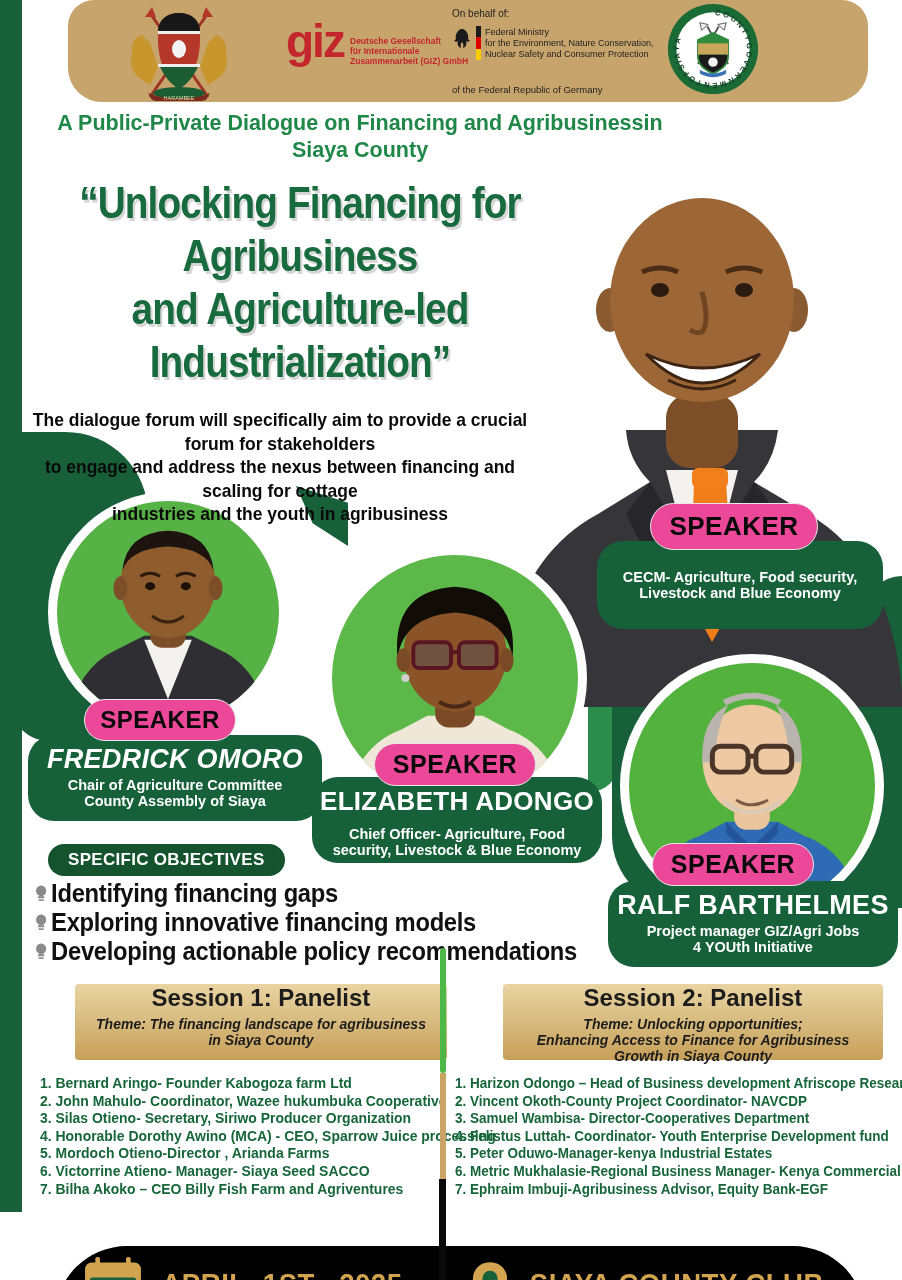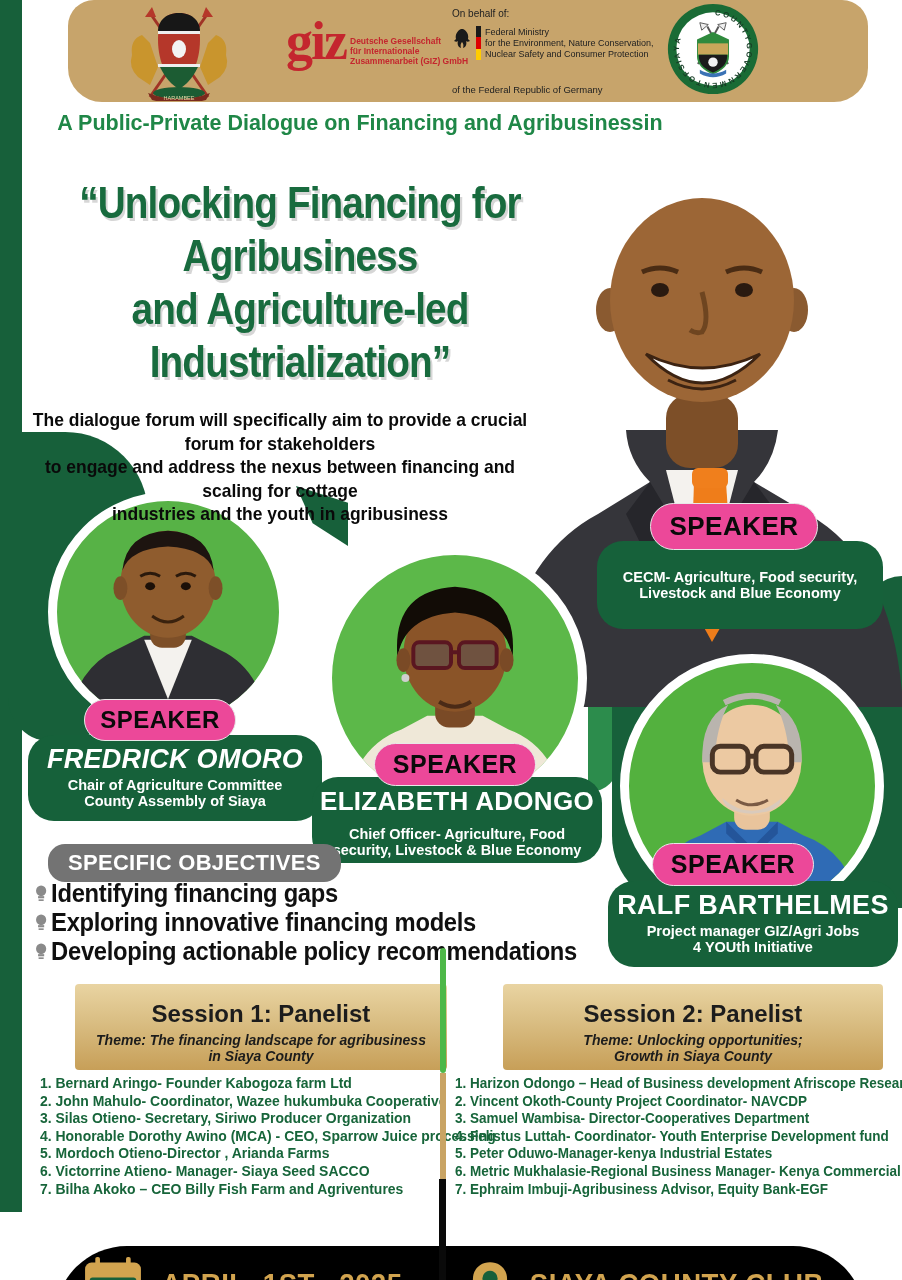--- a/index.html
+++ b/index.html
@@ -11,21 +11,21 @@
   
   .left-stripe{position:absolute;left:0;top:0;width:22px;height:1212px;background:#17603a;z-index:1;}
   .blob-fredrick{position:absolute;left:8px;top:432px;width:140px;height:310px;background:#17603a;border-radius:0 130px 150px 70px;z-index:1;}
   .wedge-a{position:absolute;left:296px;top:486px;width:52px;height:60px;background:#17603a;clip-path:polygon(0 0,100% 28%,100% 100%,32% 62%);z-index:1;}
   .wedge-b{position:absolute;left:864px;top:576px;width:38px;height:132px;background:#17603a;border-radius:44px 0 0 44px;z-index:1;}
   .wedge-c{position:absolute;left:588px;top:688px;width:30px;height:104px;background:#2c8c4c;border-radius:0 28px 28px 0;z-index:1;}
   .blob-ralf{position:absolute;left:612px;top:626px;width:290px;height:282px;background:#17603a;border-radius:72px 0 0 72px;z-index:2;}
   
   .header-band{position:absolute;left:68px;top:0;width:800px;height:102px;background:#c7a46b;border-radius:26px 26px 34px 34px;z-index:3;}
   .coat-of-arms{position:absolute;left:52px;top:5px;}
-  .giz-wordmark{position:absolute;left:218px;top:18px;font-size:54px;font-weight:bold;color:#c4262e;letter-spacing:-2px;line-height:46px;font-family:Liberation Serif, serif;}
+  .giz-wordmark{position:absolute;left:218px;top:18px;font-size:46px;font-weight:bold;color:#c4262e;letter-spacing:-2px;line-height:46px;}
   .giz-tagline{position:absolute;left:282px;top:36px;font-size:8.5px;line-height:10px;color:#c4262e;font-weight:bold;}
   .behalf{position:absolute;left:384px;top:8px;font-size:10px;color:#222;}
   .ministry{position:absolute;left:384px;top:26px;display:flex;align-items:flex-start;gap:4px;justify-content:space-between;}
   .flagbar{width:5px;height:34px;display:flex;flex-direction:column;}
   .flagbar span{flex:1;}
   .ministry-text{font-size:9px;line-height:11px;color:#222;padding-top:1px;}
   .fed-rep{position:absolute;left:384px;top:84px;font-size:9.5px;color:#222;}
   .siaya-logo{position:absolute;left:598px;top:2px;}
   
   .page-title{position:absolute;left:10px;top:110px;width:700px;text-align:center;
@@ -56,27 +56,27 @@
   .card .role{font-weight:700;line-height:16px;}
   .card-kokoth{left:597px;top:541px;width:286px;height:88px;padding-top:10px;box-sizing:border-box;}
   .card-kokoth .name{font-size:27px;} .card-kokoth .role{font-size:14.5px;margin-top:18px;}
   .card-fredrick{left:28px;top:735px;width:294px;height:86px;padding-top:9px;box-sizing:border-box;}
   .card-fredrick .name{font-size:27px;font-style:italic;} .card-fredrick .role{font-size:14.5px;margin-top:2px;}
   .card-elizabeth{left:312px;top:777px;width:290px;height:86px;padding-top:9px;box-sizing:border-box;}
   .card-elizabeth .name{font-size:26px;} .card-elizabeth .role{font-size:14.5px;margin-top:9px;}
   .card-ralf{left:608px;top:881px;width:290px;height:86px;padding-top:9px;box-sizing:border-box;}
   .card-ralf .name{font-size:27px;} .card-ralf .role{font-size:14.5px;margin-top:2px;}
   
-  .obj-pill{position:absolute;left:48px;top:844px;background:#737373;color:#fff;
-    font-size:22px;font-weight:800;padding:6px 20px;border-radius:17px;z-index:5;letter-spacing:.3px;}
+  .obj-pill{position:absolute;left:48px;top:844px;background:#14532d;color:#fff;
+    font-size:17px;font-weight:800;padding:6px 20px;border-radius:17px;z-index:5;letter-spacing:.3px;}
   .obj-list{position:absolute;left:34px;top:879px;z-index:5;transform:scaleX(.95);transform-origin:left top;}
   .obj-item{display:flex;align-items:center;gap:3px;font-size:25px;line-height:29px;font-weight:800;color:#101010;letter-spacing:-.3px;}
   
-  .session-header{position:absolute;height:86px;box-sizing:border-box;text-align:center;
-    background:linear-gradient(180deg,#e9d4a2 0%,#d9bd82 45%,#c79f58 100%);border-radius:4px;z-index:4;padding-top:16px;}
+  .session-header{position:absolute;height:76px;box-sizing:border-box;text-align:center;
+    background:linear-gradient(180deg,#e9d4a2 0%,#d9bd82 45%,#c79f58 100%);border-radius:4px;z-index:4;padding-top:0;}
   .session1-header{left:75px;top:984px;width:372px;}
   .session2-header{left:503px;top:984px;width:380px;}
   .session-title{font-size:24px;font-weight:800;color:#1c1c1c;}
   .session-theme{font-size:14px;line-height:16px;font-style:italic;font-weight:600;color:#1c1c1c;margin-top:4px;}
   .session-theme b{font-weight:800;}
   .panelists{position:absolute;margin:0;padding:0;list-style:none;z-index:4;color:#17653a;
     transform:scaleX(.9);transform-origin:left top;counter-reset:p;}
   .panelists li{counter-increment:p;white-space:nowrap;font-weight:600;}
   .panelists li::before{content:counter(p) ". ";font-weight:800;}
   .panelists-1{left:40px;top:1074px;font-size:15.5px;line-height:17.6px;}
@@ -165,20 +165,21 @@
         <rect x="34" y="44" width="32" height="12" fill="#c9a75a"></rect>
         <path d="M35 56 L65 56 L65 58 Q65 69 50 75 Q35 69 35 58 Z" fill="#1b1b1b"></path>
         <ellipse cx="50" cy="64" rx="5" ry="5" fill="#f2f2f2"></ellipse>
         <path d="M36 72 Q50 80 64 72 L64 76 Q50 84 36 76 Z" fill="#3a72b5"></path>
       </svg>
     </div>
   </div>
 
   <div class="page-title">
     <div>A Public-Private Dialogue on Financing and Agribusinessin</div>
+    <div>Siaya County</div>
   </div>
 
   <div class="quote">
     <div>“Unlocking Financing for</div>
     <div>Agribusiness</div>
     <div>and Agriculture-led</div>
     <div>Industrialization”</div>
   </div>
 
   <div class="description">
@@ -324,20 +325,21 @@
     <div class="session-title">Session 1: Panelist</div>
     <div class="session-theme">
       <div><b>Theme:</b> <span>The financing landscape for agribusiness</span></div>
       <div>in Siaya County</div>
     </div>
   </div>
   <div class="session-header session2-header">
     <div class="session-title">Session 2: Panelist</div>
     <div class="session-theme">
       <div><b>Theme:</b> <span>Unlocking opportunities;</span></div>
+      <div>Enhancing Access to Finance for Agribusiness</div>
       <div>Growth in Siaya County</div>
     </div>
   </div>
 
   <ol class="panelists panelists-1">
     <li>Bernard Aringo- Founder Kabogoza farm Ltd</li>
     <li>John Mahulo- Coordinator, Wazee hukumbuka Cooperative</li>
     <li>Silas Otieno-  Secretary, Siriwo Producer Organization</li>
     <li>Honorable Dorothy Awino (MCA) - CEO, Sparrow Juice processing</li>
     <li>Mordoch Otieno-Director , Arianda Farms</li>

